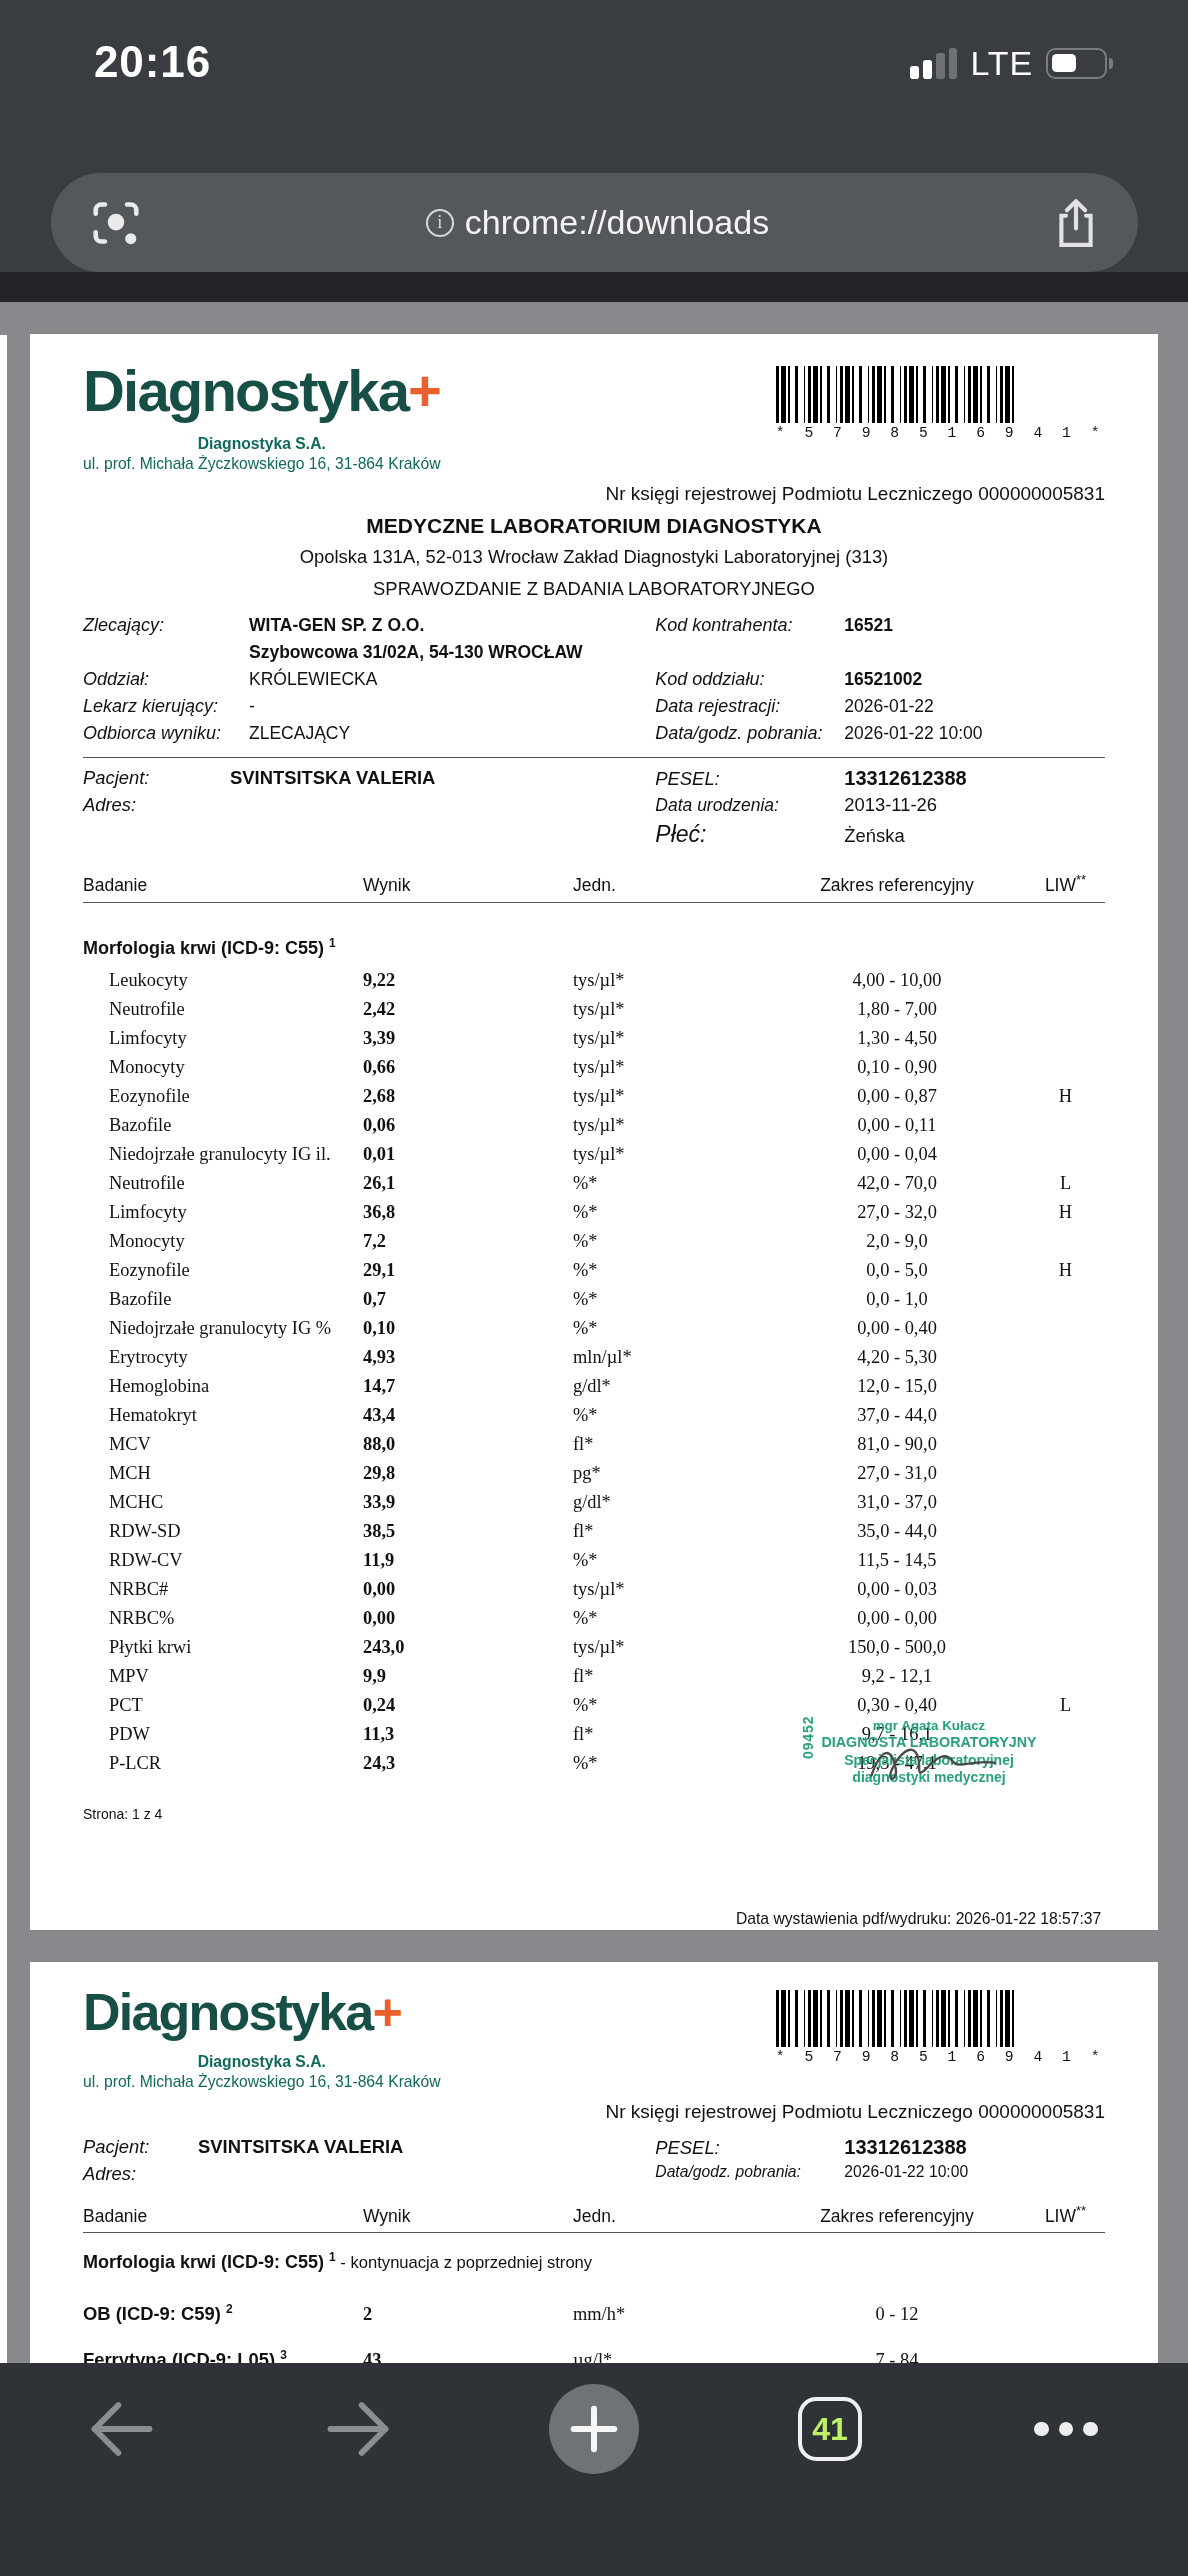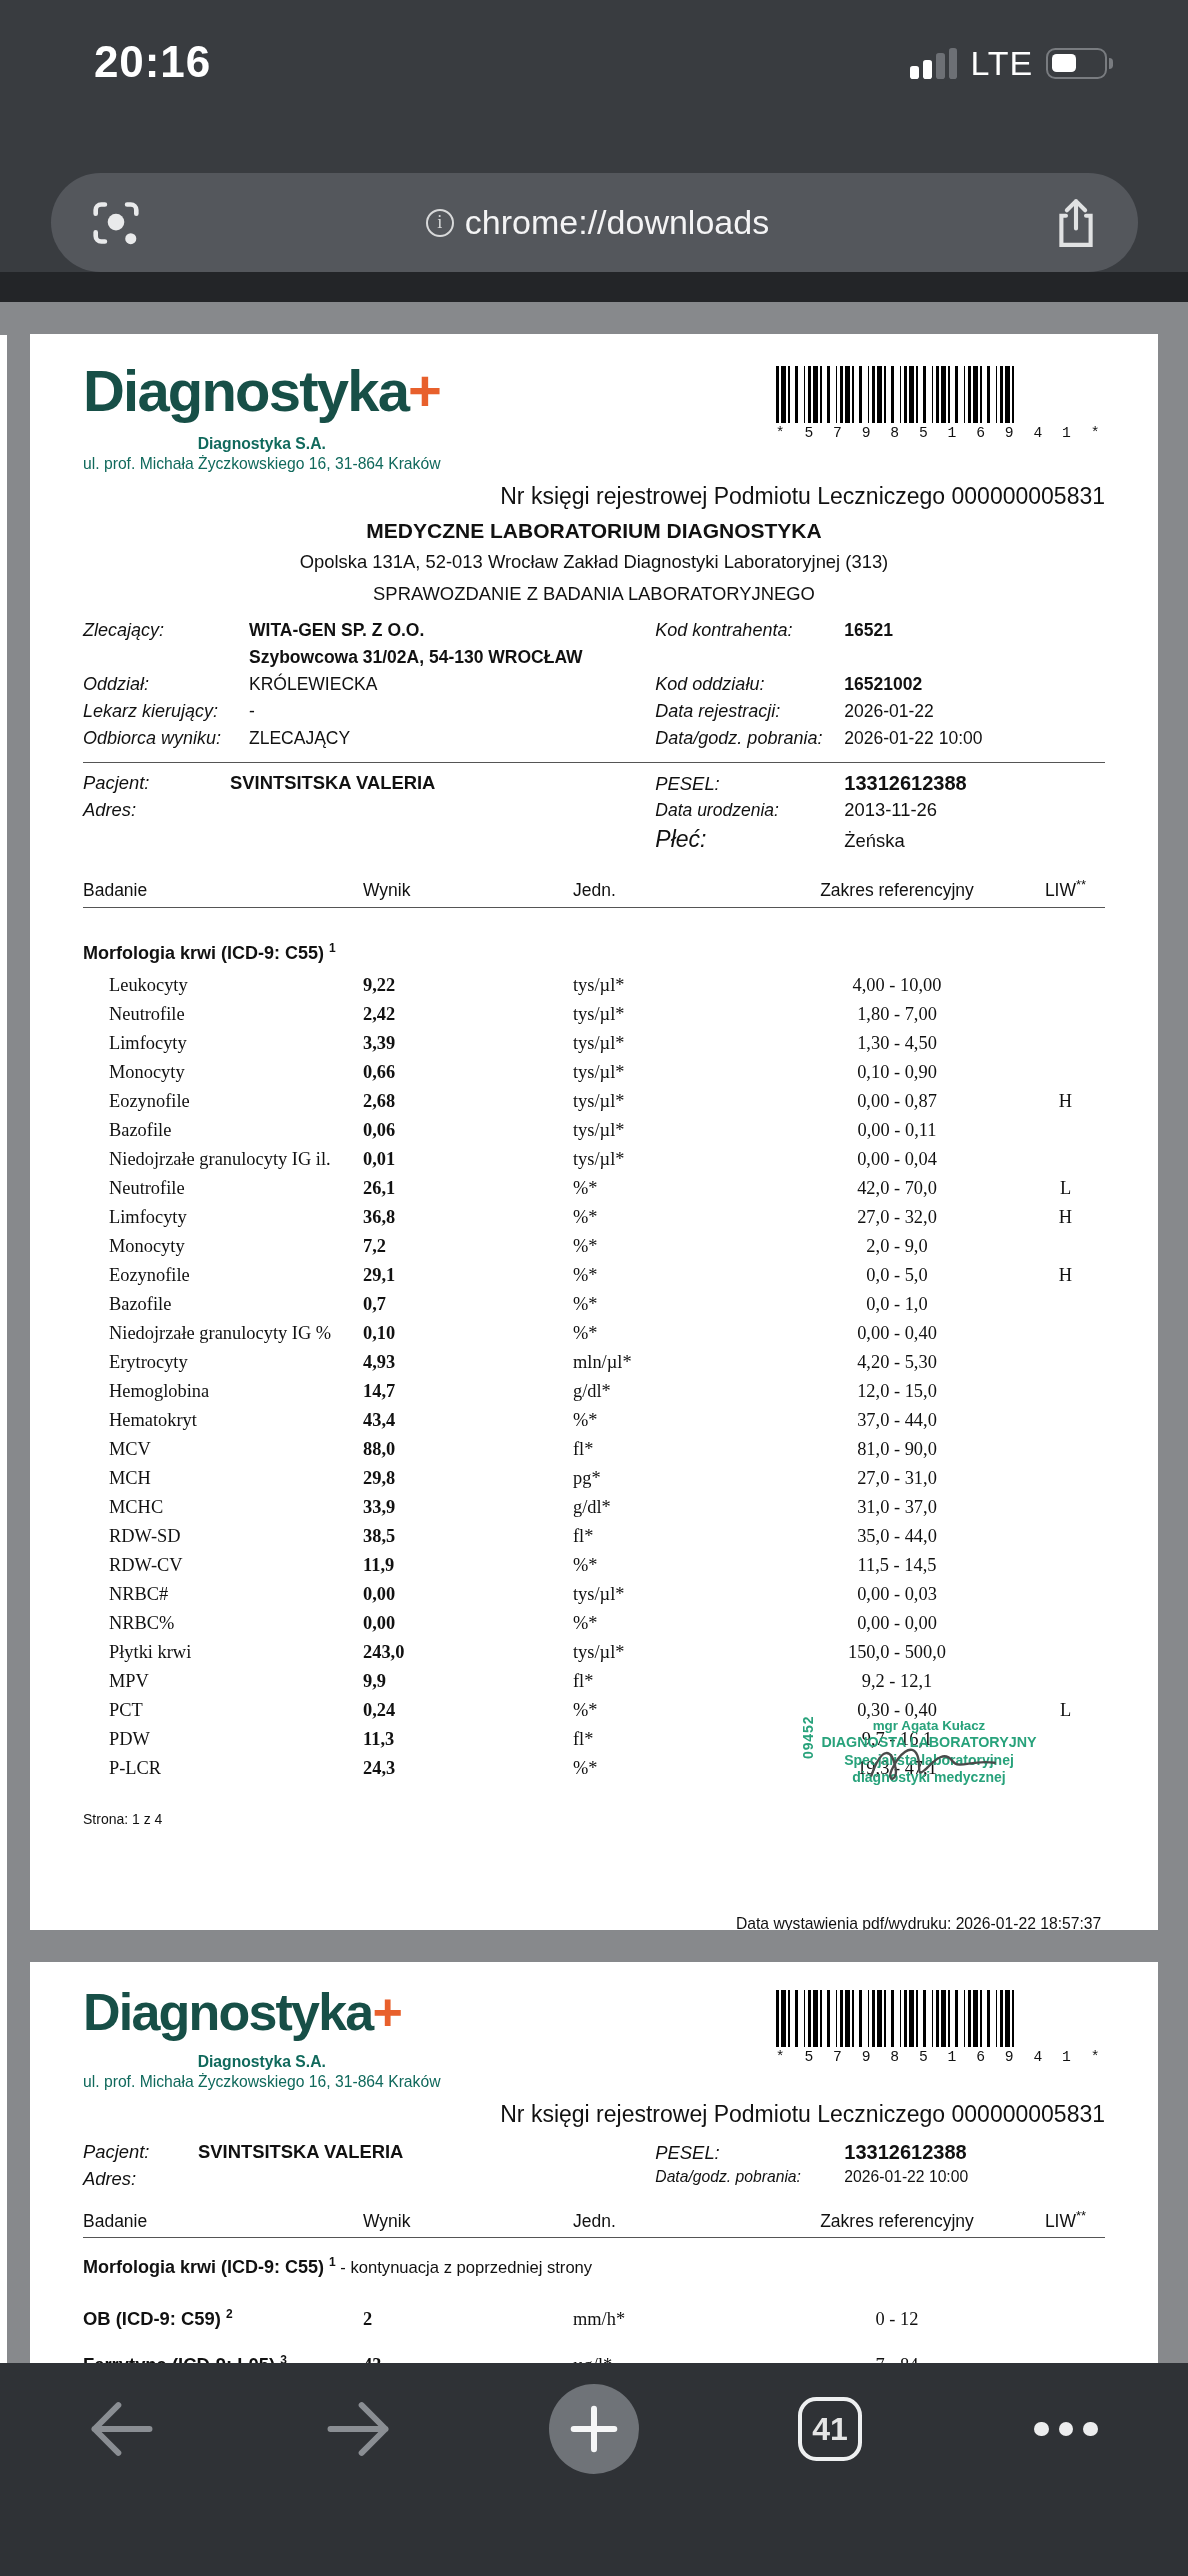--- a/index.html
+++ b/index.html
@@ -38,21 +38,21 @@
   .doc-head { display:flex; justify-content:space-between; }
   .brand .logo { font-size:58px; font-weight:bold; letter-spacing:-1.8px; color:#174f47; line-height:1.0; }
   .brand .logo .plus { color:#e8602c; }
   .brand .company { margin-top:14.7px; font-size:15.7px; font-weight:bold; color:#10695c;text-align:center; }
   .brand .addr { margin-top:2.8px; font-size:15.7px; color:#10695c; }
   .page2 .brand .logo { font-size:52px; }
   .barcode-wrap { margin-top:3.7px; text-align:center; }
   .barcode { width:241px; height:57px;
     background:repeating-linear-gradient(90deg,#000 0 2.8px,#fff 2.8px 4.6px,#000 4.6px 10px,#fff 10px 12px,#000 12px 14px,#fff 14px 19.3px,#000 19.3px 22px,#fff 22px 28px,#000 28px 29.5px,#fff 29.5px 32px); }
   .barcode-digits { margin-top:2.8px; font-family:"Liberation Mono",monospace; font-size:14.7px; letter-spacing:5.5px; white-space:nowrap; }
-  .registry { text-align:right; font-size:23px; margin-top:9.2px; }
+  .registry { text-align:right; font-size:19px; margin-top:9.2px; }
 
   .lab-name { text-align:center; font-size:21px; font-weight:bold; margin-top:9.2px; }
   .lab-addr { text-align:center; font-size:18.4px; margin-top:8.3px; }
   .report-title { text-align:center; font-size:18.4px; margin-top:10px; }
 
   
   .info-grid { display:flex; margin-top:14.7px; padding-bottom:7.4px; border-bottom:1.8px solid #555; }
   .info-col-l { width:56%; }
   .info-col-r { width:44%; }
   .inf-row { display:flex; min-height:27px; align-items:baseline; }
@@ -96,21 +96,21 @@
   .stamp-num { position:absolute; left:-9.2px; top:41px; transform:rotate(-90deg); transform-origin:left top; font-size:14px; font-weight:bold; letter-spacing:0.9px; }
   .sig-svg { position:absolute; left:55px; top:16.6px; }
 
   .issue-date { text-align:right; font-size:15.7px; margin-top:88px; padding-right:3.7px; }
   .version { text-align:right; font-size:9.2px; margin-top:1.8px; padding-right:138px; color:#333; }
 
   
   .toolbar { position:absolute; left:0; top:2363px; width:1188px; height:213px; background:#2f3236; display:flex; align-items:flex-start; justify-content:space-between; padding:20px 76px 0 76px; }
   .tb-btn { width:92px; height:92px; display:flex; align-items:center; justify-content:center; }
   .plus-circle { width:90px; height:90px; border-radius:50%; background:#6f7378; display:flex; align-items:center; justify-content:center; }
-  .tab-box { width:64px; height:64px; border:4.6px solid #eef0f1; border-radius:18.4px; display:flex; align-items:center; justify-content:center; color:#e5e5e5; font-size:32px; font-weight:bold; }
+  .tab-box { width:64px; height:64px; border:4.6px solid #eef0f1; border-radius:18.4px; display:flex; align-items:center; justify-content:center; color:#bef264; font-size:32px; font-weight:bold; }
   .dots { display:flex; gap:10px; align-items:center; }
   .dots span { width:14.7px; height:14.7px; border-radius:50%; background:#ecedee; }
 </style>
 </head>
 <body>
 
 <div id="phone">
 
   <div class="statusbar">
     <div class="clock">20:16</div>

